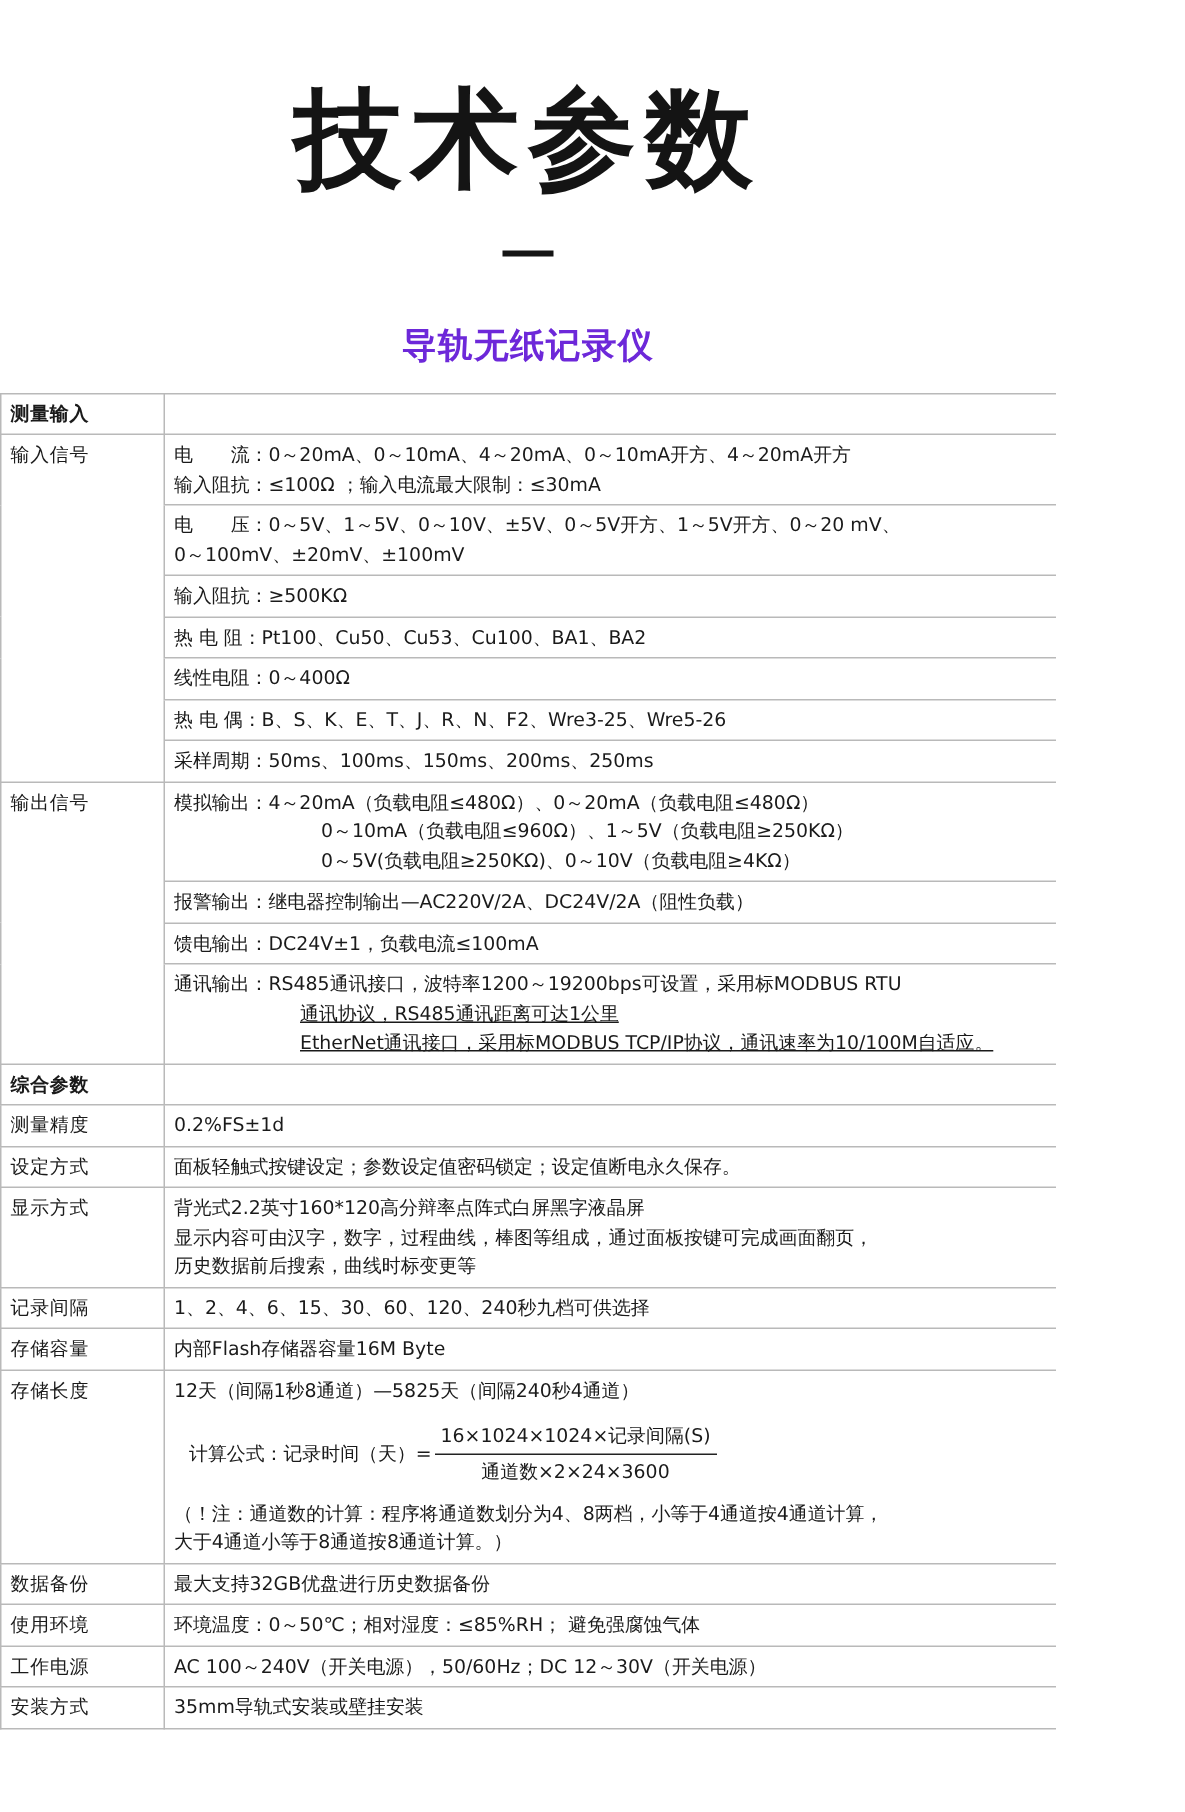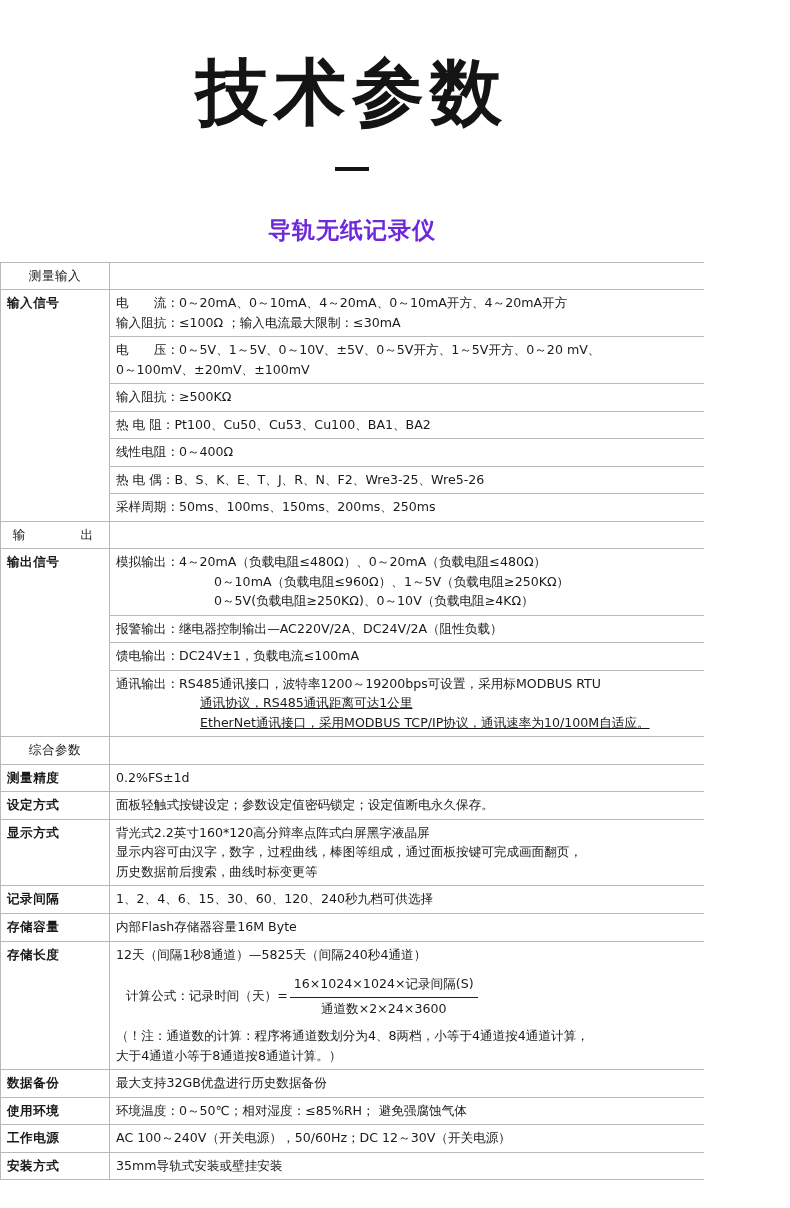--- a/index.html
+++ b/index.html
@@ -55,34 +55,33 @@
     line-height: 1.55;
   }
   table.spec td {
     border: 1px solid #b9b9b9;
     padding: 3px 6px 4px 6px;
     vertical-align: top;
     font-family: "DejaVu Sans", "Liberation Sans", sans-serif;
   }
   td.lab {
     width: 96px;
-    font-weight: bold;
+    font-weight: normal;
     letter-spacing: 0.5px;
     white-space: nowrap;
   }
   td.lab.spread {
     letter-spacing: 10px;
     padding-right: 0;
   }
   td.val {
     font-weight: normal;
   }
   td.sec {
-    font-weight: normal;
-    text-align: center;
+    font-weight: bold;
   }
   .nb { border-bottom: none !important; }
   .nt { border-top: none !important; }
   .line { display: block; white-space: nowrap; }
   .indent { padding-left: 98px; }
   .indent2 { padding-left: 84px; text-decoration: underline; }
   .formula-block {
     display: block;
     margin: 10px 0 6px 0;
     padding-left: 10px;
@@ -169,24 +168,20 @@
           <span class="line">热 电 偶：B、S、K、E、T、J、R、N、F2、Wre3-25、Wre5-26</span>
         </td>
       </tr>
       <tr>
         <td class="lab nt">&nbsp;</td>
         <td class="val">
           <span class="line">采样周期：50ms、100ms、150ms、200ms、250ms</span>
         </td>
       </tr>
 
-      <tr>
-        <td class="lab sec spread">输　　出</td>
-        <td class="val">&nbsp;</td>
-      </tr>
 
       <tr>
         <td class="lab nb">输出信号</td>
         <td class="val">
           <span class="line">模拟输出：4～20mA（负载电阻≤480Ω）、0～20mA（负载电阻≤480Ω）</span>
           <span class="line indent">0～10mA（负载电阻≤960Ω）、1～5V（负载电阻≥250KΩ）</span>
           <span class="line indent">0～5V(负载电阻≥250KΩ)、0～10V（负载电阻≥4KΩ）</span>
         </td>
       </tr>
       <tr>
@@ -199,21 +194,21 @@
         <td class="lab nb nt">&nbsp;</td>
         <td class="val">
           <span class="line">馈电输出：DC24V±1，负载电流≤100mA</span>
         </td>
       </tr>
       <tr>
         <td class="lab nt">&nbsp;</td>
         <td class="val">
           <span class="line">通讯输出：RS485通讯接口，波特率1200～19200bps可设置，采用标MODBUS RTU</span>
           <span class="line indent2">通讯协议，RS485通讯距离可达1公里</span>
-          <span class="line indent2">EtherNet通讯接口，采用MODBUS TCP/IP协议，通讯速率为10/100M自适应。</span>
+          <span class="line indent2">EtherNet通讯接口，采用标MODBUS TCP/IP协议，通讯速率为10/100M自适应。</span>
         </td>
       </tr>
 
       <tr>
         <td class="lab sec">综合参数</td>
         <td class="val">&nbsp;</td>
       </tr>
 
       <tr>
         <td class="lab">测量精度</td>

